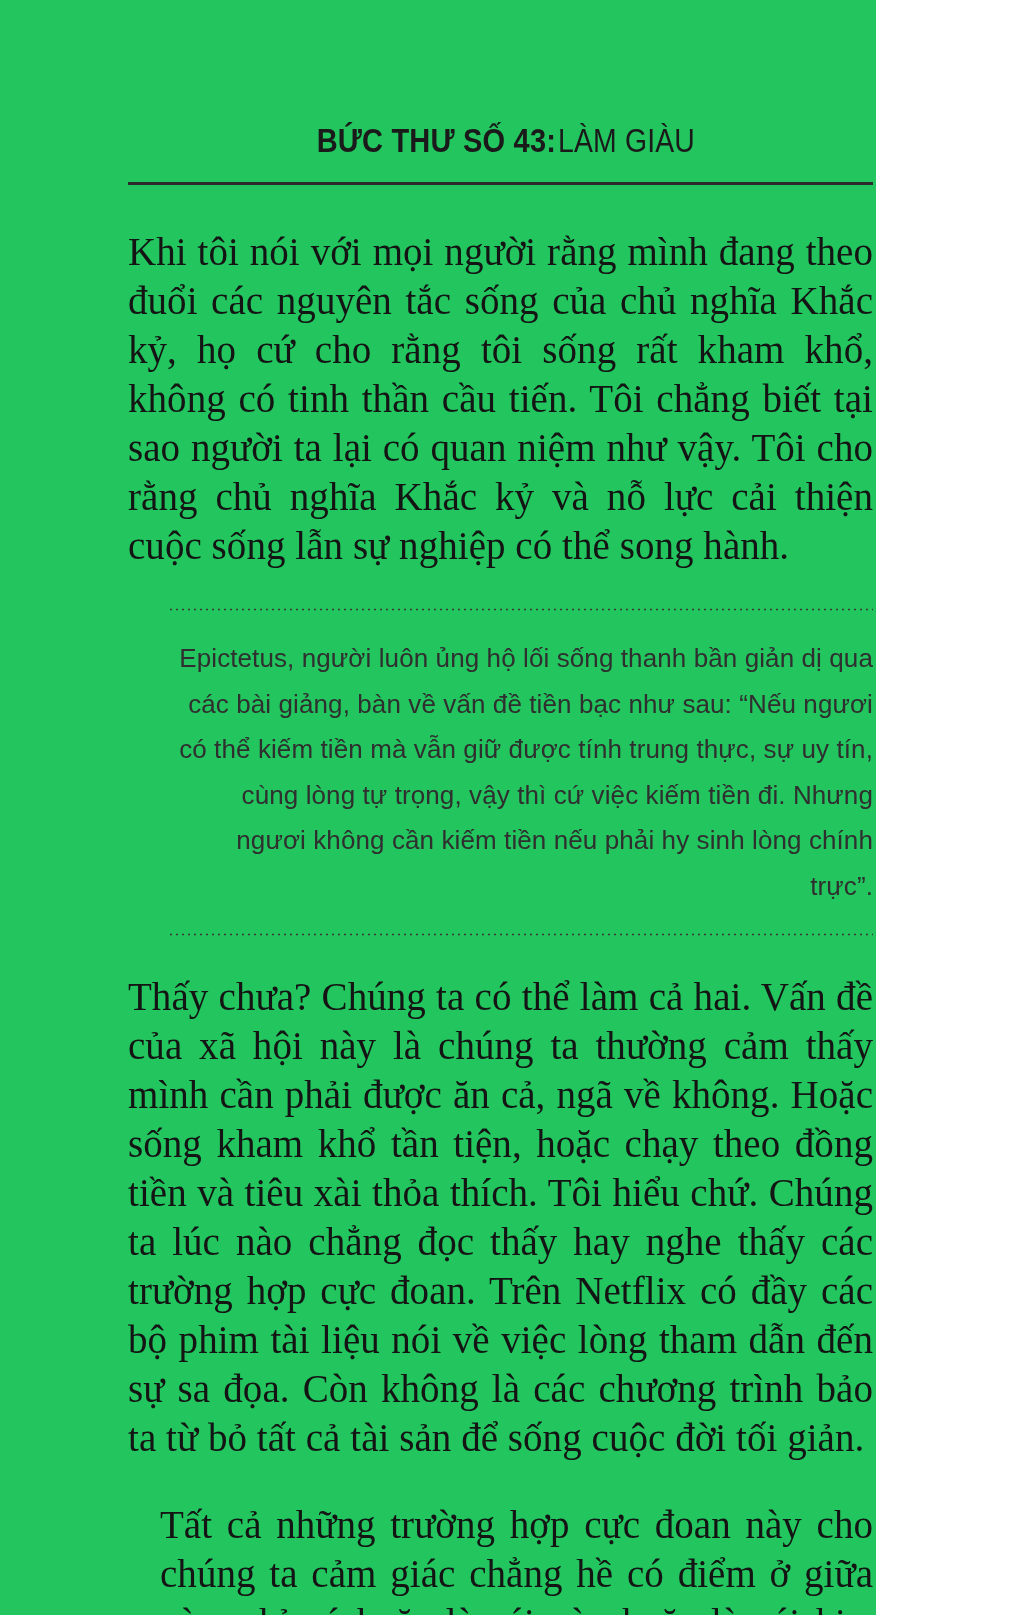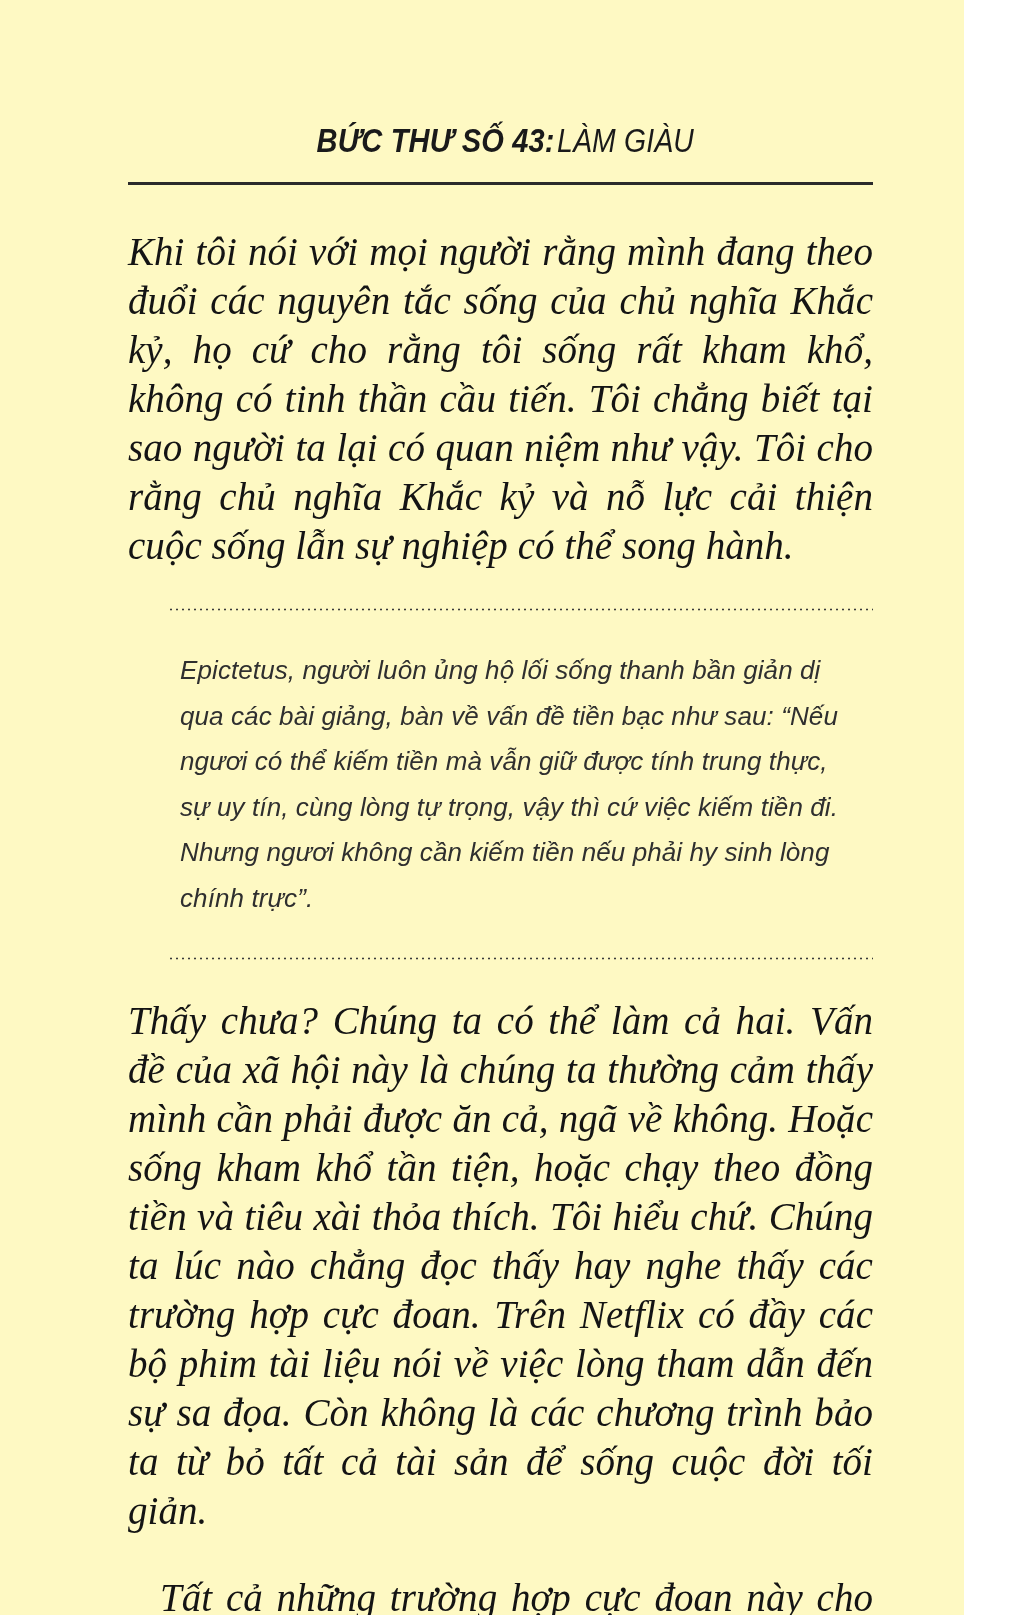--- a/index.html
+++ b/index.html
@@ -2,26 +2,25 @@
 <html><head>
 <meta charset="utf-8">
 <style>
   html, body {
     margin: 0;
     padding: 0;
     background: #ffffff;
   }
   .page {
     position: relative;
-    width: 964px;
+    width: 876px;
     height: 1615px;
-    background: #fef9c3;
+    background: #22c55e;
     box-sizing: border-box;
     overflow: hidden;
-    font-style: italic;
   }
 
   .content {
     position: absolute;
     left: 128px;
     top: 0;
     width: 745px;
   }
 
   
@@ -87,25 +86,25 @@
     background-image: radial-gradient(circle, #3a3a3a 0.9px, rgba(255,255,255,0) 1.2px);
     background-size: 6px 3px;
     background-repeat: repeat-x;
     background-position: 0 center;
   }
   .quote-text {
     font-family: "Liberation Sans", sans-serif;
     font-size: 26px;
     line-height: 45.5px;
     color: #2f2f2f;
-    margin: 12px;
+    margin: 0;
     padding: 25px 0 24px 0;
     letter-spacing: 0.1px;
     font-stretch: condensed;
-    text-align: left;
+    text-align: right;
   }
 
   
   .page-number {
     position: absolute;
     left: 0;
     right: 0;
     top: 1488px;
     text-align: center;
     font-family: "Liberation Serif", serif;

